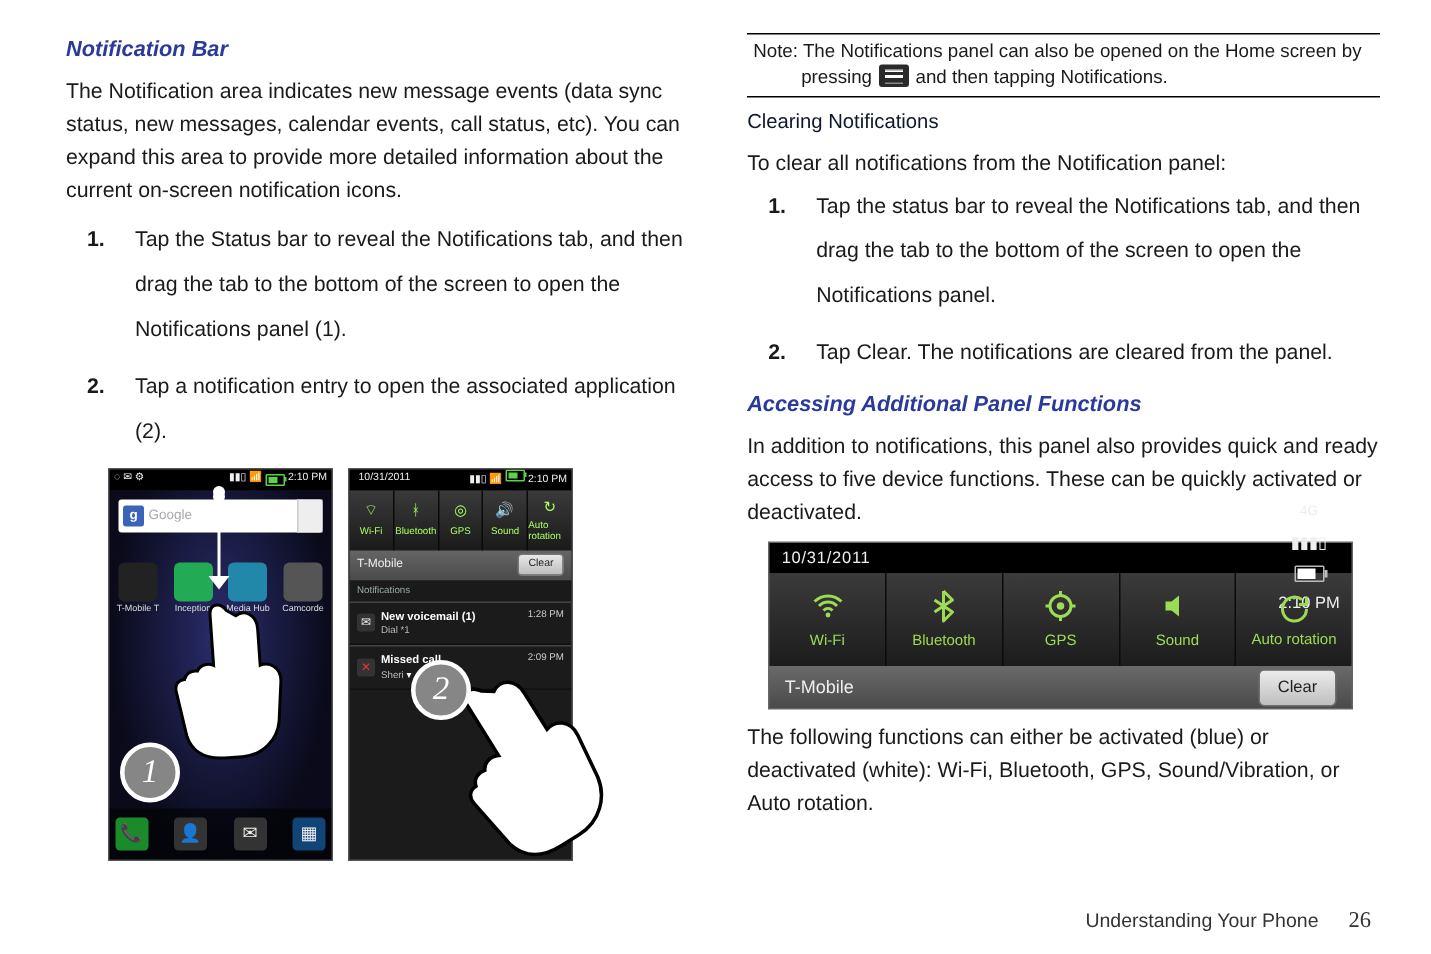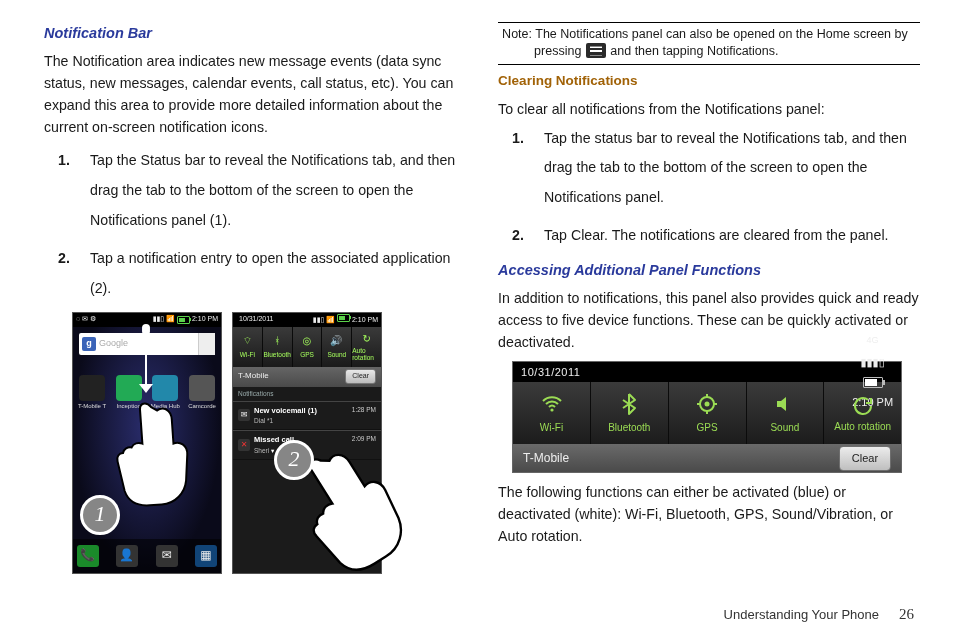--- a/index.html
+++ b/index.html
@@ -35,22 +35,22 @@
   h3.section-blue {
     margin: 0 0 6px 0;
     font-size: 14.5px;
     font-style: italic;
     font-weight: 700;
     color: #2a3a9c;
   }
   h4.red-sub {
     margin: 6px 0 6px 0;
     font-size: 13.5px;
-    color: #a16207;
-    font-weight: 700;
+    color: #0f172a;
+    font-weight: 400;
   }
   .body-indent {
   }
   p {
     margin: 0 0 8px 0;
   }
   .bold {
     font-weight: 400;
   }
   ol.num {
@@ -363,21 +363,21 @@
 
   <div class="col col-right">
     <div class="note-box">
       <span class="note-inner">
         <span class="bold">Note:</span>
         <span>The Notifications panel can also be opened on the Home screen by pressing </span><span class="icon-menu-inline"></span><span> and then tapping </span><span class="bold">Notifications</span><span>.</span>
       </span>
     </div>
 
     <h4 class="red-sub">Clearing Notifications</h4>
-    <p class="body-indent bold" style="margin-bottom:4px">To clear all notifications from the Notifications panel:</p>
+    <p class="body-indent bold" style="margin-bottom:4px">To clear all notifications from the Notification panel:</p>
     <ol class="num">
       <li>
         <span class="step-num">1.</span>
         <span class="step-body">Tap the status bar to reveal the Notifications tab, and then drag the tab to the bottom of the screen to open the Notifications panel.</span>
       </li>
       <li>
         <span class="step-num">2.</span>
         <span class="step-body">
           <span>Tap </span><span class="bold">Clear</span><span>. The notifications are cleared from the panel.</span>
         </span>

